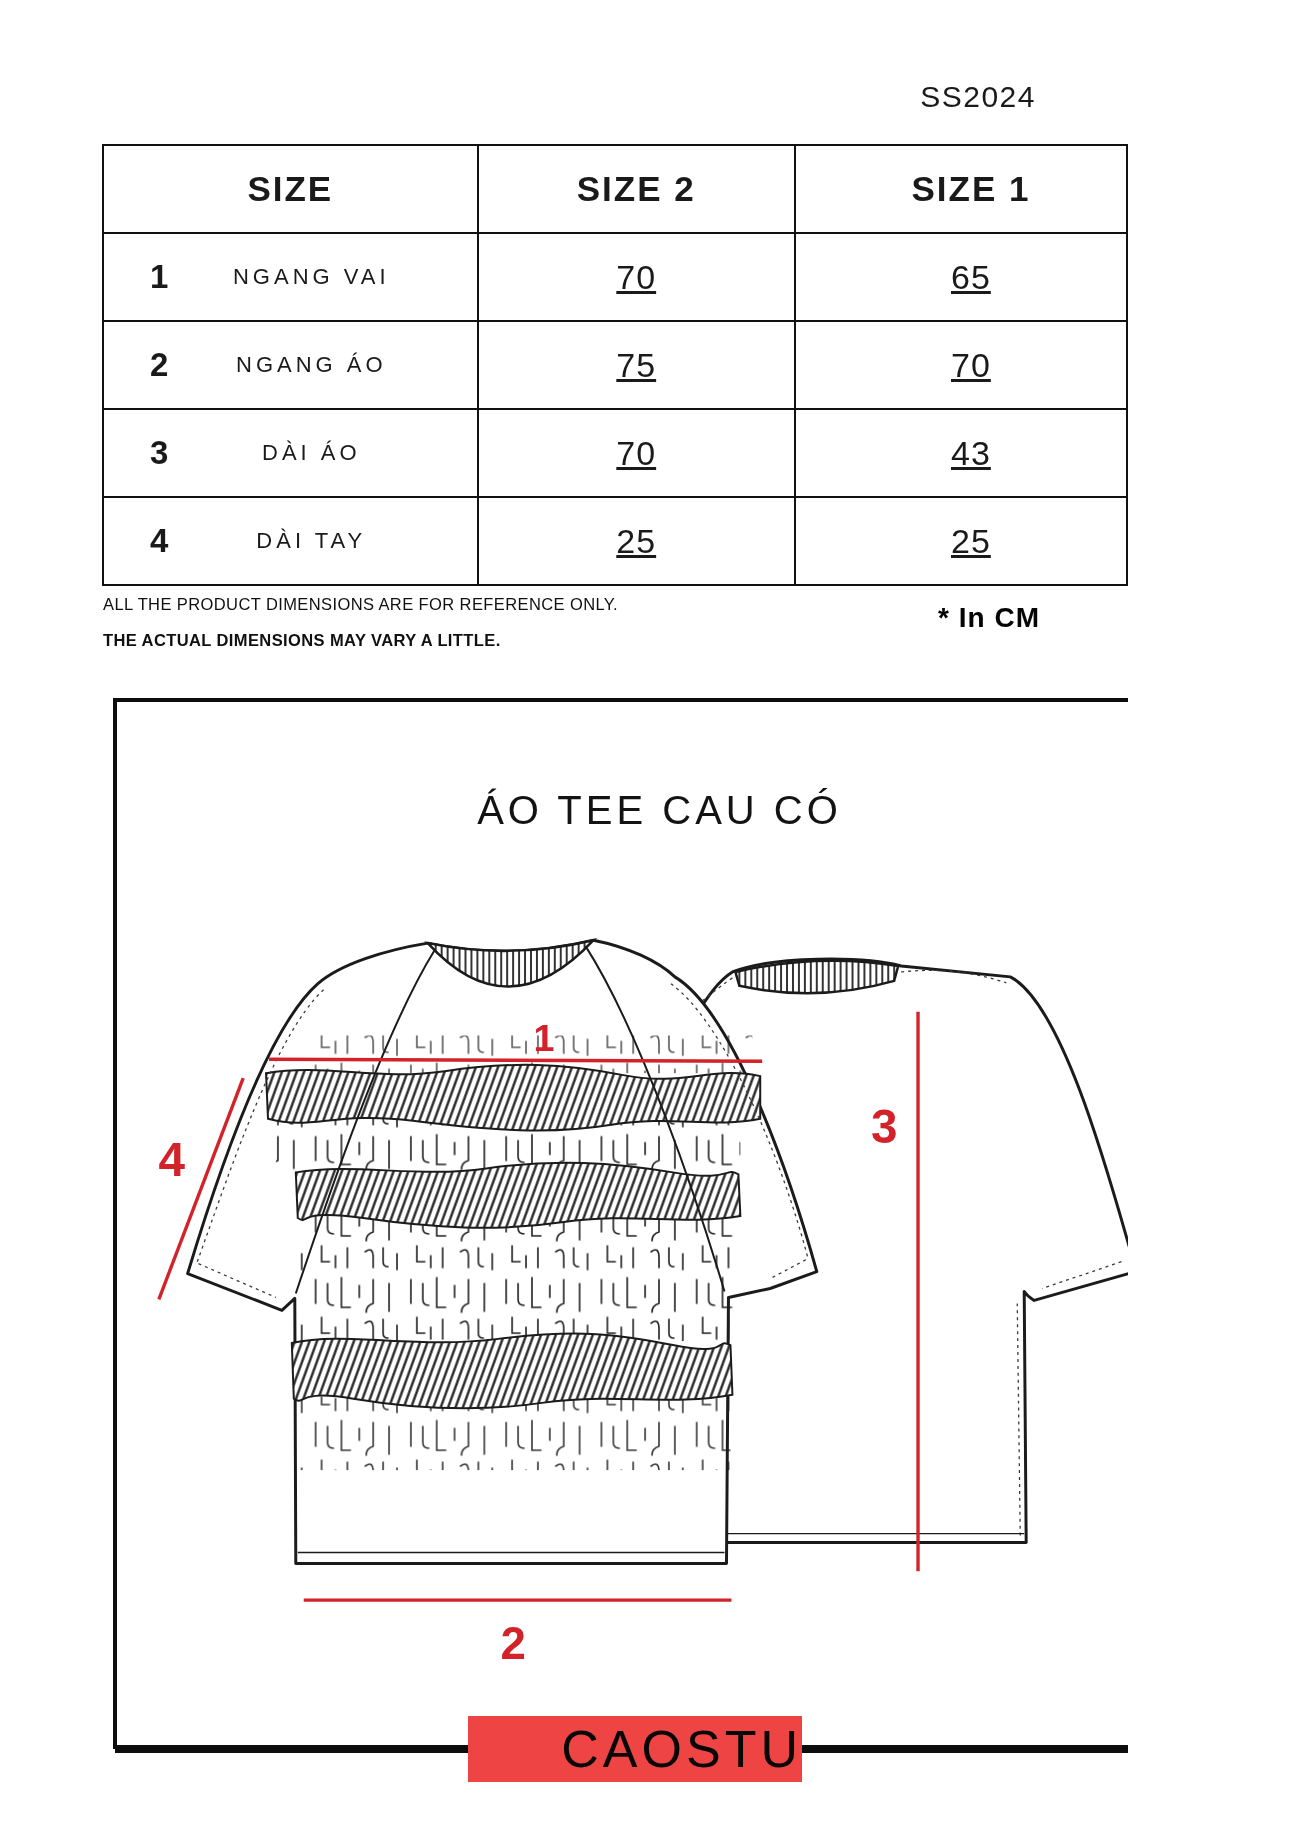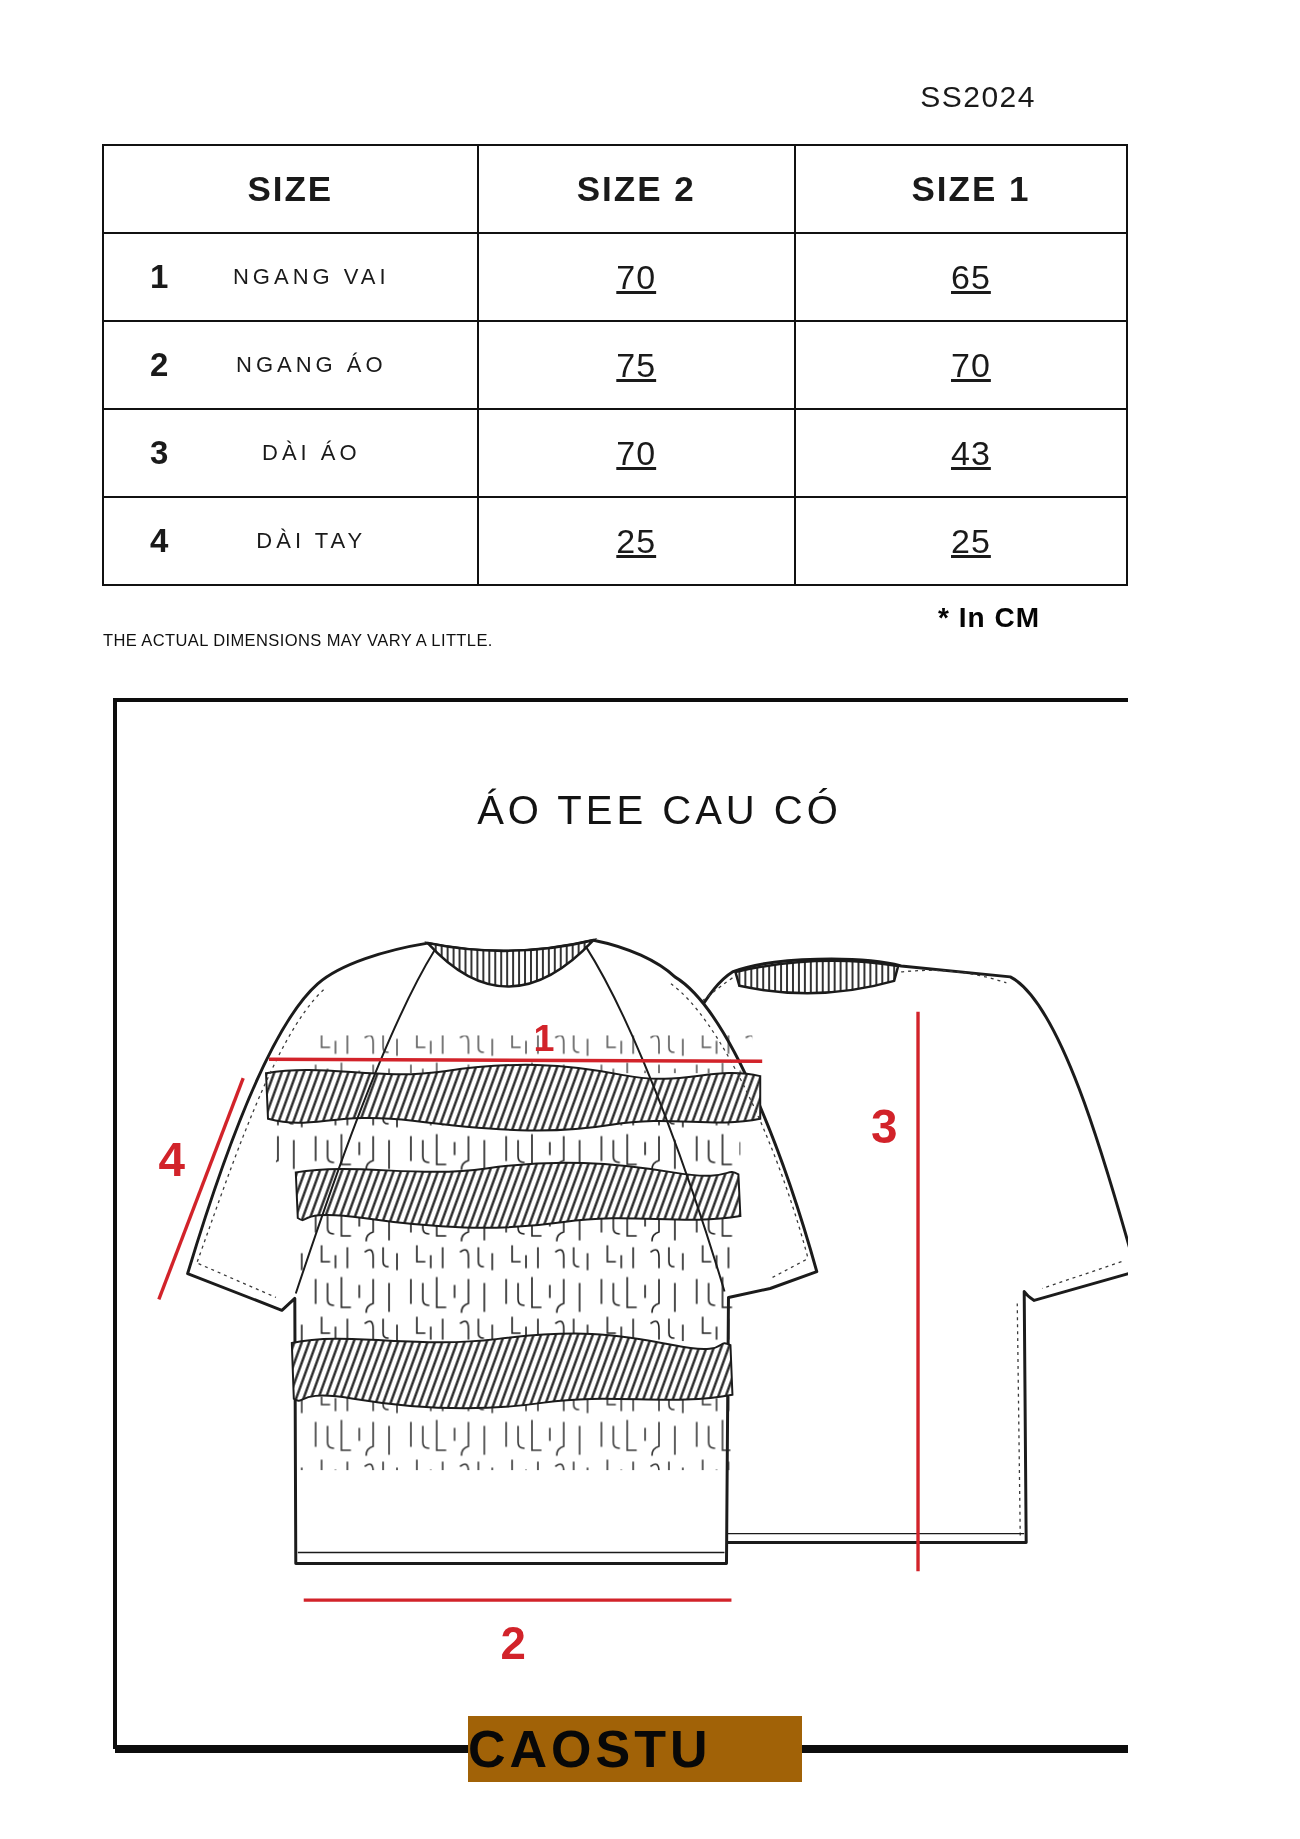--- a/index.html
+++ b/index.html
@@ -17,36 +17,36 @@
   .size-table .c2{width:354px;}
   .size-table .c3{width:348px;padding-left:20px;}
   .size-table tr.head td{font-weight:bold;letter-spacing:2px;font-size:35px;margin-left:40px;}
   .label-cell{position:relative;display:flex;align-items:center;justify-content:center;height:100%;}
   .row-num{position:absolute;left:46px;font-weight:bold;font-size:33px;}
   .row-label{letter-spacing:4px;font-size:22px;padding-left:42px;white-space:nowrap;}
   .val{font-size:35px;letter-spacing:1px;text-decoration:underline;}
 
   
   .note-1{position:absolute;left:103px;top:595px;font-size:16.5px;letter-spacing:.4px;color:#101010;}
-  .note-2{position:absolute;left:103px;top:631px;font-size:16.5px;letter-spacing:.4px;color:#101010;}
+  .note-2{position:absolute;left:103px;top:631px;font-size:16.5px;letter-spacing:.4px;color:#101010;font-weight:bold;}
   .unit-note{position:absolute;right:88px;top:602px;font-size:28px;font-weight:bold;letter-spacing:1px;color:#050505;}
 
   
   .diagram-box{position:absolute;left:113px;top:698px;width:1093px;height:1051px;
                border:4px solid #0d0d0d;box-sizing:border-box;}
   .diagram-title{position:absolute;left:0;right:0;top:86px;text-align:center;
                  font-size:40px;letter-spacing:4px;color:#131313;}
   .diagram-svg{position:absolute;left:0;top:0;width:100%;height:100%;}
 
   
   .footer-line{position:absolute;top:1746px;height:7px;background:#0d0d0d;}
   .footer-line.left{left:115px;width:356px;}
   .footer-line.right{left:799px;width:402px;}
-  .brand{position:absolute;left:468px;top:1716px;width:334px;height:66px;background:#a16207;
-         text-align:left;line-height:66px;font-size:52px;font-weight:bold;letter-spacing:4px;color:#080808;}
+  .brand{position:absolute;left:468px;top:1716px;width:334px;height:66px;background:#ef4444;
+         text-align:right;line-height:66px;font-size:52px;font-weight:normal;letter-spacing:4px;color:#080808;}
 </style>
 </head>
 <body>
 
 <div class="page">
 
   <div class="season">SS2024</div>
 
   <table class="size-table">
     <tbody>
@@ -91,20 +91,21 @@
             <span class="row-num">4</span>
             <span class="row-label">DÀI TAY</span>
           </span>
         </td>
         <td class="c2 val">25</td>
         <td class="c3 val">25</td>
       </tr>
     </tbody>
   </table>
 
+  <div class="note-1">ALL THE PRODUCT DIMENSIONS ARE FOR REFERENCE ONLY.</div>
   <div class="note-2">THE ACTUAL DIMENSIONS MAY VARY A LITTLE.</div>
   <div class="unit-note">* In CM</div>
 
   <div class="diagram-box">
     <div class="diagram-title">ÁO TEE CAU CÓ</div>
 
     <svg class="diagram-svg" viewBox="0 0 1093 1051" xmlns="http://www.w3.org/2000/svg">
       <defs>
         <pattern id="hatch" patternUnits="userSpaceOnUse" width="7" height="7" patternTransform="rotate(20)">
           <rect width="7" height="7" fill="#ffffff"></rect>

